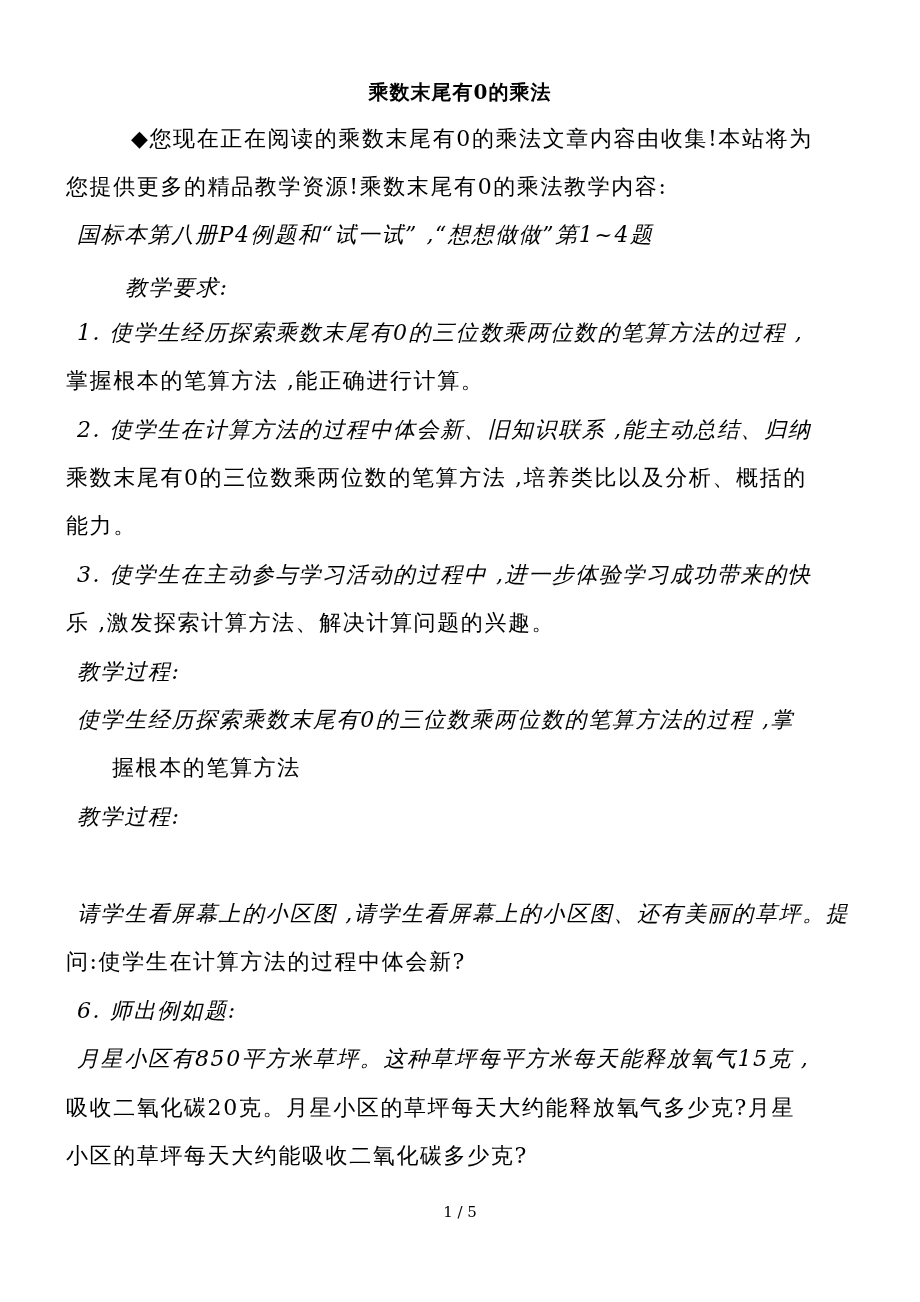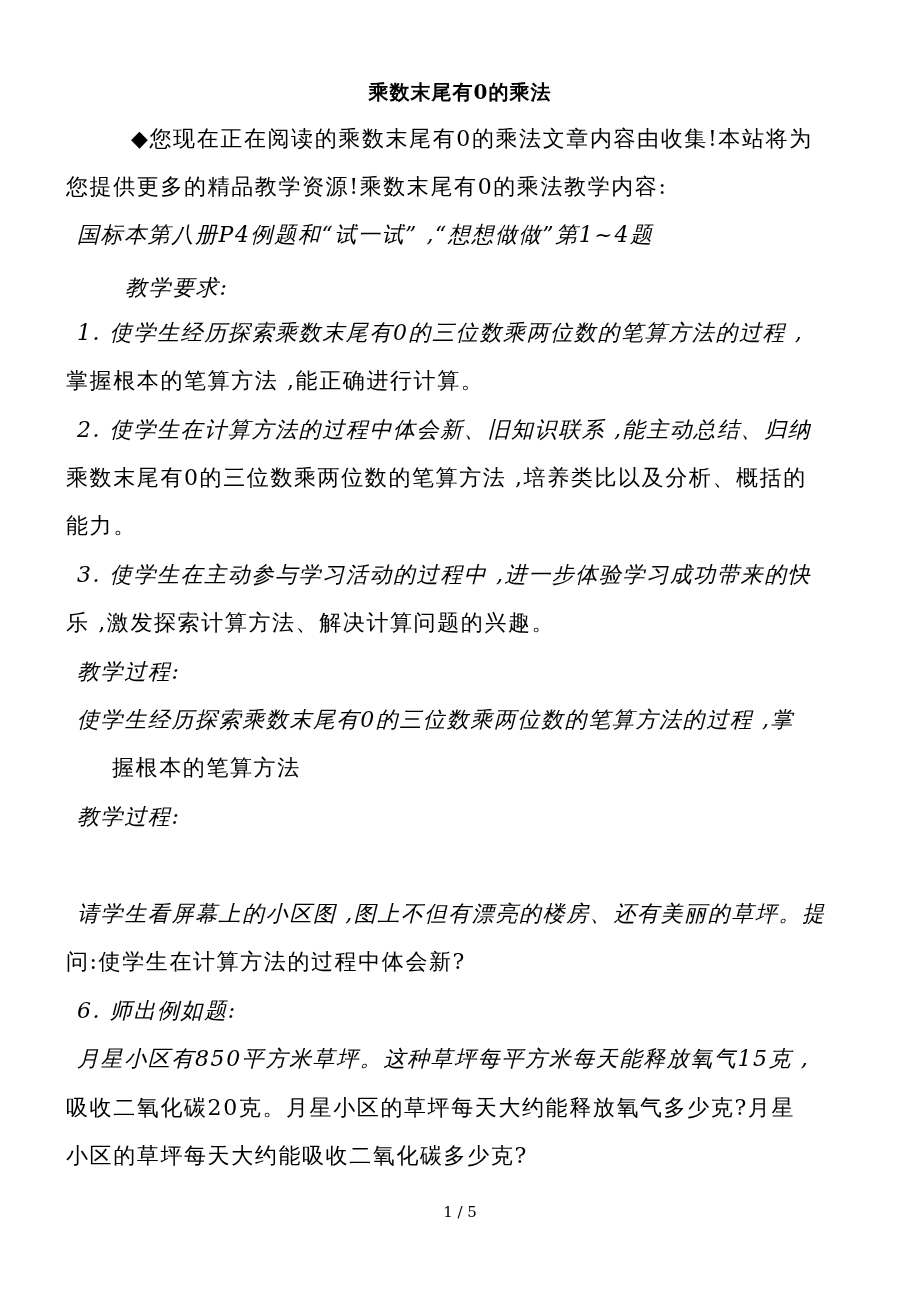--- a/index.html
+++ b/index.html
@@ -68,21 +68,21 @@
   <div class="line" style="top:366px;">掌握根本的笔算方法 ,能正确进行计算。</div>
   <div class="line indent1" style="top:415px;">2. 使学生在计算方法的过程中体会新、旧知识联系 ,能主动总结、归纳</div>
   <div class="line" style="top:463px;">乘数末尾有0的三位数乘两位数的笔算方法 ,培养类比以及分析、概括的</div>
   <div class="line" style="top:511px;">能力。</div>
   <div class="line indent1" style="top:560px;">3. 使学生在主动参与学习活动的过程中 ,进一步体验学习成功带来的快</div>
   <div class="line" style="top:608px;">乐 ,激发探索计算方法、解决计算问题的兴趣。</div>
   <div class="line indent1" style="top:657px;">教学过程:</div>
   <div class="line indent1" style="top:705px;">使学生经历探索乘数末尾有0的三位数乘两位数的笔算方法的过程 ,掌</div>
   <div class="line" style="top:753px;margin-left:46px;">握根本的笔算方法</div>
   <div class="line indent1" style="top:802px;">教学过程:</div>
-  <div class="line indent1" style="top:899px;">请学生看屏幕上的小区图 ,图上不但有漂亮的楼房、还有美丽的草坪。提</div>
+  <div class="line indent1" style="top:899px;">请学生看屏幕上的小区图 ,请学生看屏幕上的小区图、还有美丽的草坪。提</div>
   <div class="line" style="top:947px;">问:使学生在计算方法的过程中体会新?</div>
   <div class="line indent1" style="top:996px;">6. 师出例如题:</div>
   <div class="line indent1" style="top:1044px;">月星小区有850平方米草坪。这种草坪每平方米每天能释放氧气15克 ,</div>
   <div class="line" style="top:1093px;">吸收二氧化碳20克。月星小区的草坪每天大约能释放氧气多少克?月星</div>
   <div class="line" style="top:1141px;">小区的草坪每天大约能吸收二氧化碳多少克?</div>
 
   <div class="footer">1 / 5</div>
 </div>
 
 </body></html>

